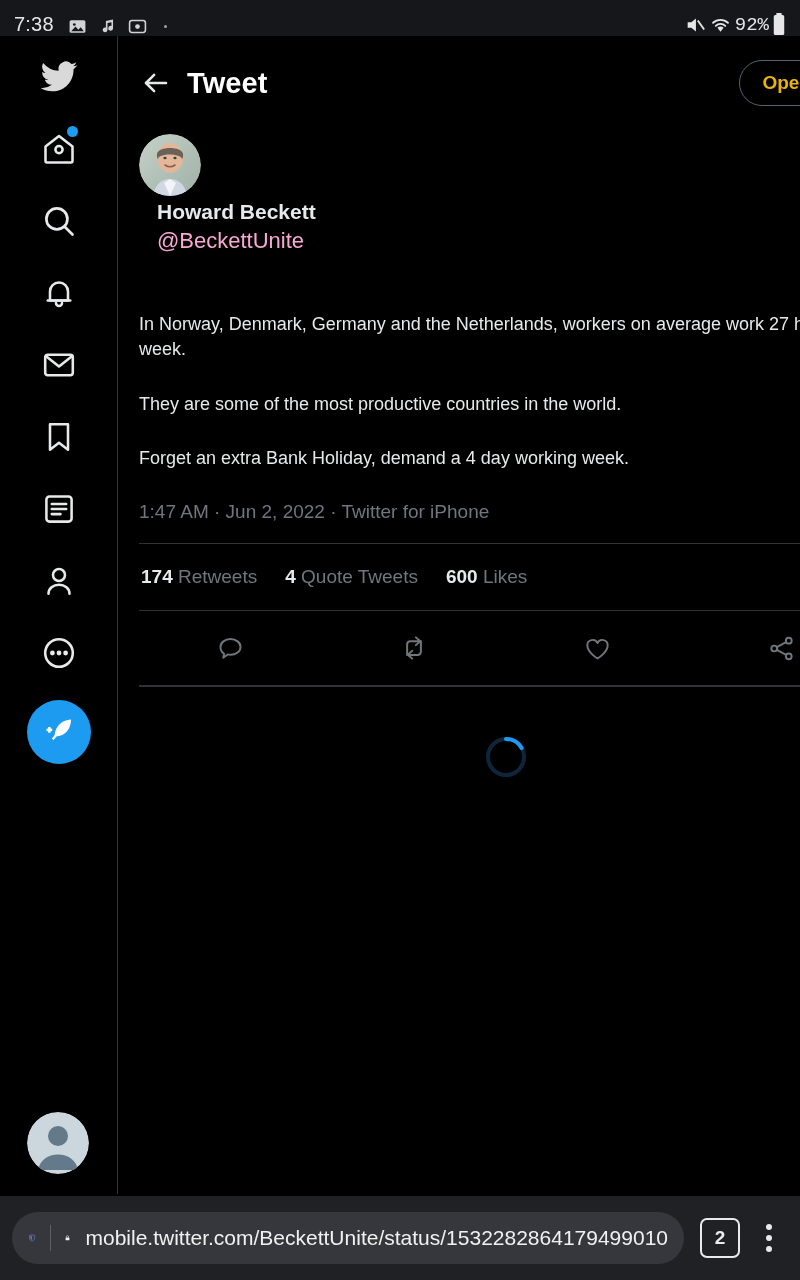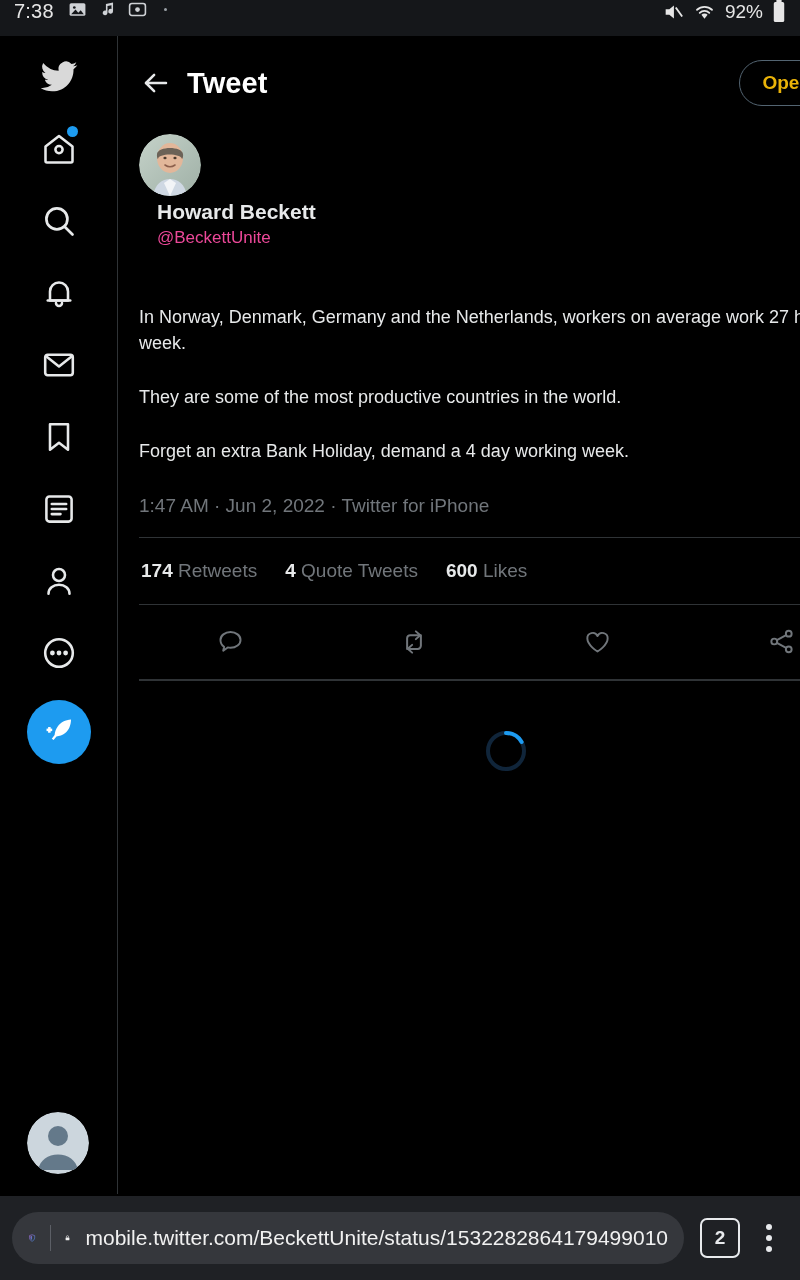--- a/index.html
+++ b/index.html
@@ -7,26 +7,26 @@
     width: 800px; height: 1280px;
     background: #000;
     font-family: "Liberation Sans", sans-serif;
     overflow: hidden;
   }
   .screen { position: relative; width: 800px; height: 1280px; background: #000; }
 
   
   .statusbar {
     position: absolute; top: 0; left: 0; width: 800px; height: 36px;
-    background: #15171a; display: flex; align-items: flex-start;
+    background: #15171a; display: flex; align-items: flex-end;
     padding: 0 14px; color: #e6e6e6;
   }
   .status-time { font-size: 20px; font-weight: 400; letter-spacing: .2px; }
   .status-left-icons { display: flex; align-items: center; gap: 11px; margin-left: 14px; }
-  .status-right { margin-left: auto; display: flex; align-items: center; gap: 9px; }
+  .status-right { margin-left: auto; display: flex; align-items: center; gap: 3px; font-family: Liberation Mono, monospace; }
   .status-batt-text { font-size: 19px; }
   .sb-dot { width: 3px; height: 3px; background: #9aa0a6; border-radius: 50%; margin-left: 6px;}
 
   
   .sidebar {
     position: absolute; top: 36px; left: 0; width: 118px; height: 1160px;
     background: #000; border-right: 1px solid #2f3336;
     display: flex; flex-direction: column; align-items: center;
   }
   .side-icon { width: 58px; height: 58px; display: flex; align-items: center; justify-content: center; position: relative; }
@@ -57,21 +57,21 @@
     margin-left: auto; border: 1px solid #536471; border-radius: 999px;
     color: #eab308; font-size: 19px; font-weight: 700;
     padding: 11px 22px; background: transparent;
   }
 
   .tweet { padding: 0 20px 0 20px; }
   .author-row { display: flex; align-items: flex-start; padding-top: 4px; flex-direction: column; }
   .avatar-img { width: 62px; height: 62px; border-radius: 50%; overflow: hidden; flex: none; }
   .author-names { margin-left: 18px; padding-top: 3px; }
   .author-name { font-size: 21px; font-weight: 700; color: #e7e9ea; line-height: 1.25; }
-  .author-handle { font-size: 17px; color: #ec4899; line-height: 1.3; margin-top: 2px; }
+  .author-handle { font-size: 22px; color: #f9a8d4; line-height: 1.3; margin-top: 2px; }
   .more-btn { margin-left: auto; width: 40px; height: 34px; display: flex; align-items: center; justify-content: center; gap: 5px; padding-top: 8px; }
   .more-dot { width: 5px; height: 5px; border-radius: 50%; background: #5b5e62; }
 
   .tweet-body { color: #e7e9ea; font-size: 18px; line-height: 1.41; margin-top: 22px; }
   .tweet-body p { margin: 0; }
   .tweet-body p + p { margin-top: 29px; }
 
   .tweet-meta { color: #71767b; font-size: 19px; margin-top: 30px; padding-bottom: 20px; }
 
   .divider { height: 1px; background: #2f3336; }

